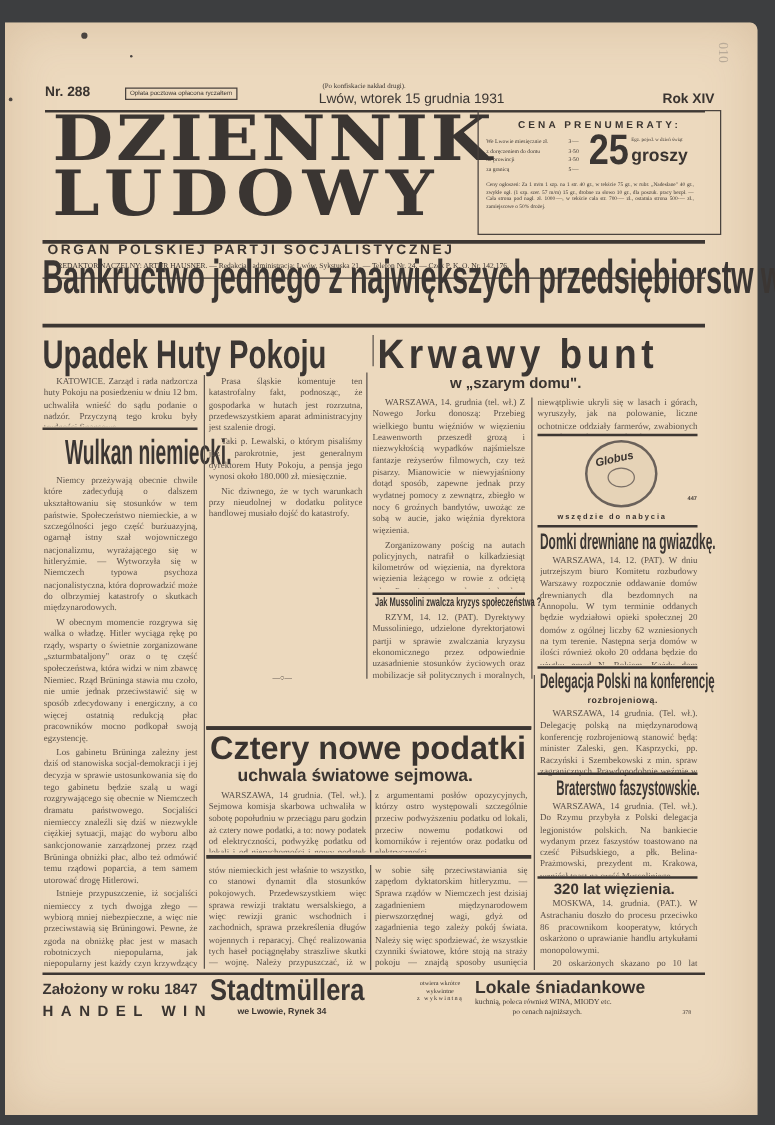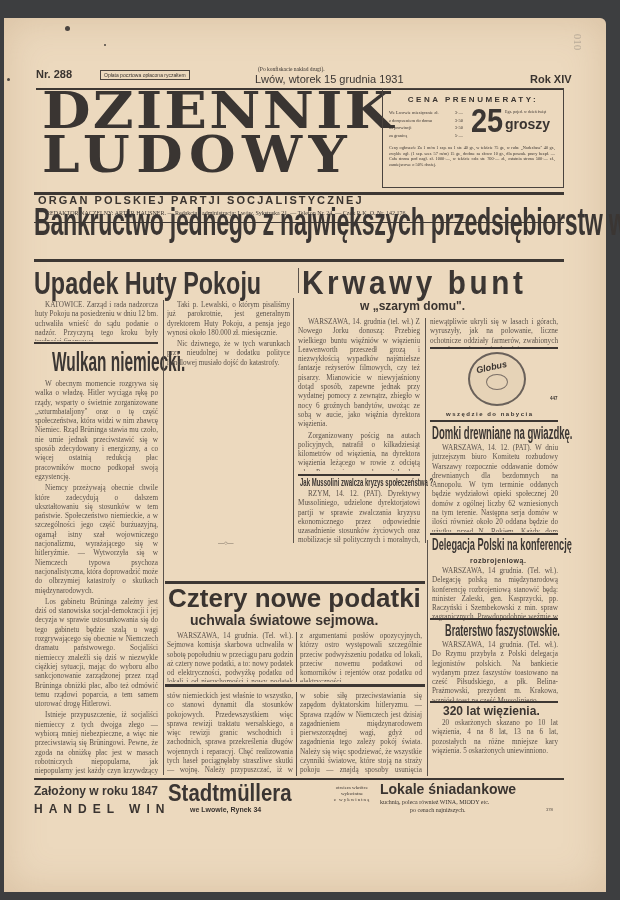--- a/index.html
+++ b/index.html
@@ -9,21 +9,21 @@
   .abs{position:absolute;}
   .dot{position:absolute;background:#4a4440;border-radius:50%;}
   .small{font-family:"Liberation Sans",sans-serif;font-size:10px;color:#3a3430;}
   .cond{font-family:"Liberation Sans",sans-serif;font-weight:bold;transform-origin:left top;white-space:nowrap;color:#3b3633;}
   .rule{position:absolute;background:#3d3733;}
   .rule.thin{height:1px;}
   .vrule{position:absolute;width:1px;background:#5b534c;}
   .body-text{font-family:"Liberation Serif",serif;font-size:7.2px;line-height:9.3px;color:#5a514a;text-align:justify;overflow:hidden;}
   .body-text p{margin:0 0 2px 0;text-indent:10px;}
   .masthead{font-family:"DejaVu Serif",serif;font-weight:bold;color:#3a3532;letter-spacing:2px;white-space:nowrap;}
-  .box{position:absolute;border:1.5px solid #4a433e;}
+  .box{position:absolute;border:1.5px solid #4a433e;padding-left:13px;}
   .boxed-label{position:absolute;border:1px solid #4a433e;font-family:"Liberation Sans",sans-serif;font-size:5px;padding:1px 3px;white-space:nowrap;}
   .ad-globus{position:absolute;border-radius:50%;border:2px solid #6a615a;background:#e6d3b7;}
 </style>
 </head>
 <body>
 
 <div class="paper"></div>
 
 <div class="dot" style="left:65px;top:26px;width:5px;height:5px;"></div>
 <div class="dot" style="left:104px;top:44px;width:2px;height:2px;"></div>
@@ -77,29 +77,30 @@
 
 <div class="abs cond" style="left:34px;top:266px;font-size:32px;line-height:34px;transform:scaleX(0.73);">Upadek Huty Pokoju</div>
 <div class="vrule" style="left:298px;top:268px;height:25px;"></div>
 <div class="abs body-text" style="left:35px;top:301px;width:123px;height:40px;">
     <p>KATOWICE. Zarząd i rada nadzorcza huty Pokoju na posiedzeniu w dniu 12 bm. uchwaliła wnieść do sądu podanie o nadzór. Przyczyną tego kroku były trudności finansowe.</p>
   </div>
 <div class="rule" style="left:34px;top:342px;width:124px;height:2px;"></div>
 
 <div class="abs cond" style="left:52px;top:346px;font-size:28px;line-height:32px;transform:scaleX(0.55);">Wulkan niemiecki.</div>
 <div class="abs body-text" style="left:35px;top:380px;width:123px;height:395px;">
+  <p>Niemcy przeżywają obecnie chwile które zadecydują o dalszem ukształtowaniu się stosunków w tem państwie. Społeczeństwo niemieckie, a w szczególności jego część burżuazyjną, ogarnął istny szał wojowniczego nacjonalizmu, wyrażającego się w hitleryźmie. — Wytworzyła się w Niemczech typowa psychoza nacjonalistyczna, która doprowadzić może do olbrzymiej katastrofy o skutkach międzynarodowych.</p>
   <p>W obecnym momencie rozgrywa się walka o władzę. Hitler wyciąga rękę po rządy, wsparty o świetnie zorganizowane „szturmbataljony" oraz o tę część społeczeństwa, która widzi w nim zbawcę Niemiec. Rząd Brüninga stawia mu czoło, nie umie jednak przeciwstawić się w sposób zdecydowany i energiczny, a co więcej ostatnią redukcją płac pracowników mocno podkopał swoją egzystencję.</p>
-  <p>Niemcy przeżywają obecnie chwile które zadecydują o dalszem ukształtowaniu się stosunków w tem państwie. Społeczeństwo niemieckie, a w szczególności jego część burżuazyjną, ogarnął istny szał wojowniczego nacjonalizmu, wyrażającego się w hitleryźmie. — Wytworzyła się w Niemczech typowa psychoza nacjonalistyczna, która doprowadzić może do olbrzymiej katastrofy o skutkach międzynarodowych.</p>
   <p>Los gabinetu Brüninga zależny jest dziś od stanowiska socjal-demokracji i jej decyzja w sprawie ustosunkowania się do tego gabinetu będzie szalą u wagi rozgrywającego się obecnie w Niemczech dramatu państwowego. Socjaliści niemieccy znaleźli się dziś w niezwykle ciężkiej sytuacji, mając do wyboru albo sankcjonowanie zarządzonej przez rząd Brüninga obniżki płac, albo też odmówić temu rządowi poparcia, a tem samem utorować drogę Hitlerowi.</p>
   <p>Istnieje przypuszczenie, iż socjaliści niemieccy z tych dwojga złego — wybiorą mniej niebezpieczne, a więc nie przeciwstawią się Brüningowi. Pewne, że zgoda na obniżkę płac jest w masach robotniczych niepopularna, jak niepopularny jest każdy czyn krzywdzący klasę pracującą. Ale w obecnych warunkach w Niemczech ma się do wyboru, albo ową obniżkę, albo Hitlera.</p>
 
 </div>
 <div class="vrule" style="left:163px;top:300px;height:475px;"></div>
 
 <div class="abs body-text" style="left:167px;top:301px;width:123px;height:238px;">
+  <p>Prasa śląskie komentuje ten katastrofalny fakt, podnosząc, że gospodarka w hutach jest rozrzutna, przedewszystkiem aparat administracyjny jest szalenie drogi.</p>
   <p>Taki p. Lewalski, o którym pisaliśmy już parokrotnie, jest generalnym dyrektorem Huty Pokoju, a pensja jego wynosi około 180.000 zł. miesięcznie.</p>
   <p>Nic dziwnego, że w tych warunkach przy nieudolnej w dodatku polityce handlowej musiało dojść do katastrofy.</p>
 
 </div>
 <div class="abs" style="left:218px;top:540px;font-size:6px;">—○—</div>
 <div class="vrule" style="left:293px;top:298px;height:245px;"></div>
 
 <div class="abs cond" style="left:302px;top:266px;font-size:33px;line-height:34px;letter-spacing:4px;transform:scaleX(0.9);">Krwawy bunt</div>
 <div class="abs" style="left:360px;top:299px;font-family:'Liberation Sans',sans-serif;font-weight:bold;font-size:12px;">w „szarym domu".</div>
 <div class="abs body-text" style="left:298px;top:318px;width:122px;height:153px;">
@@ -136,20 +137,21 @@
 
 <div class="abs cond" style="left:445px;top:621px;font-size:17px;line-height:20px;transform:scaleX(0.54);">Braterstwo faszystowskie.</div>
 <div class="abs body-text" style="left:432px;top:641px;width:126px;height:60px;">
   <p>WARSZAWA, 14 grudnia. (Tel. wł.). Do Rzymu przybyła z Polski delegacja legjonistów polskich. Na bankiecie wydanym przez faszystów toastowano na cześć Piłsudskiego, a płk. Belina-Prażmowski, prezydent m. Krakowa, wzniósł toast na cześć Mussoliniego.</p>
 
 </div>
 <div class="rule" style="left:430px;top:701px;width:128px;height:2px;"></div>
 
 <div class="abs" style="left:443px;top:704px;font-family:'Liberation Sans',sans-serif;font-weight:bold;font-size:12px;">320 lat więzienia.</div>
 <div class="abs body-text" style="left:432px;top:719px;width:126px;height:58px;">
+  <p>MOSKWA, 14. grudnia. (PAT.). W Astrachaniu doszło do procesu przeciwko 86 pracownikom kooperatyw, których oskarżono o uprawianie handlu artykułami monopolowymi.</p>
   <p>20 oskarżonych skazano po 10 lat więzienia, 4 na 8 lat, 13 na 6 lat, pozostałych na różne mniejsze kary więzienia. 5 oskarżonych uniewinniono.</p>
 </div>
 
 <div class="rule" style="left:298px;top:474px;width:122px;height:2px;"></div>
 <div class="abs cond" style="left:300px;top:477px;font-size:10px;line-height:12px;transform:scaleX(0.6);">Jak Mussolini zwalcza kryzys społeczeństwa ?</div>
 <div class="abs body-text" style="left:298px;top:490px;width:122px;height:55px;">
     <p>RZYM, 14. 12. (PAT). Dyrektywy Mussoliniego, udzielone dyrektorjatowi partji w sprawie zwalczania kryzysu ekonomicznego przez odpowiednie uzasadnienie stosunków życiowych oraz mobilizacje sił politycznych i moralnych, przeciwstawiających się deficytowości z jednej strony, a zbytkowi i wykorzystywaniu konjunktury z drugiej strony, wywołały w całem społeczeństwie silne wrażenie. — (Co należy rozumieć przez słowa „silne wrażenie", czy entuzjazm, czy przerażenie, tego oczywiście radjosna PAT nie podaje. Red.).</p>
   </div>
 
 <div class="rule" style="left:165px;top:542px;width:260px;height:3px;top:581px;"></div>

